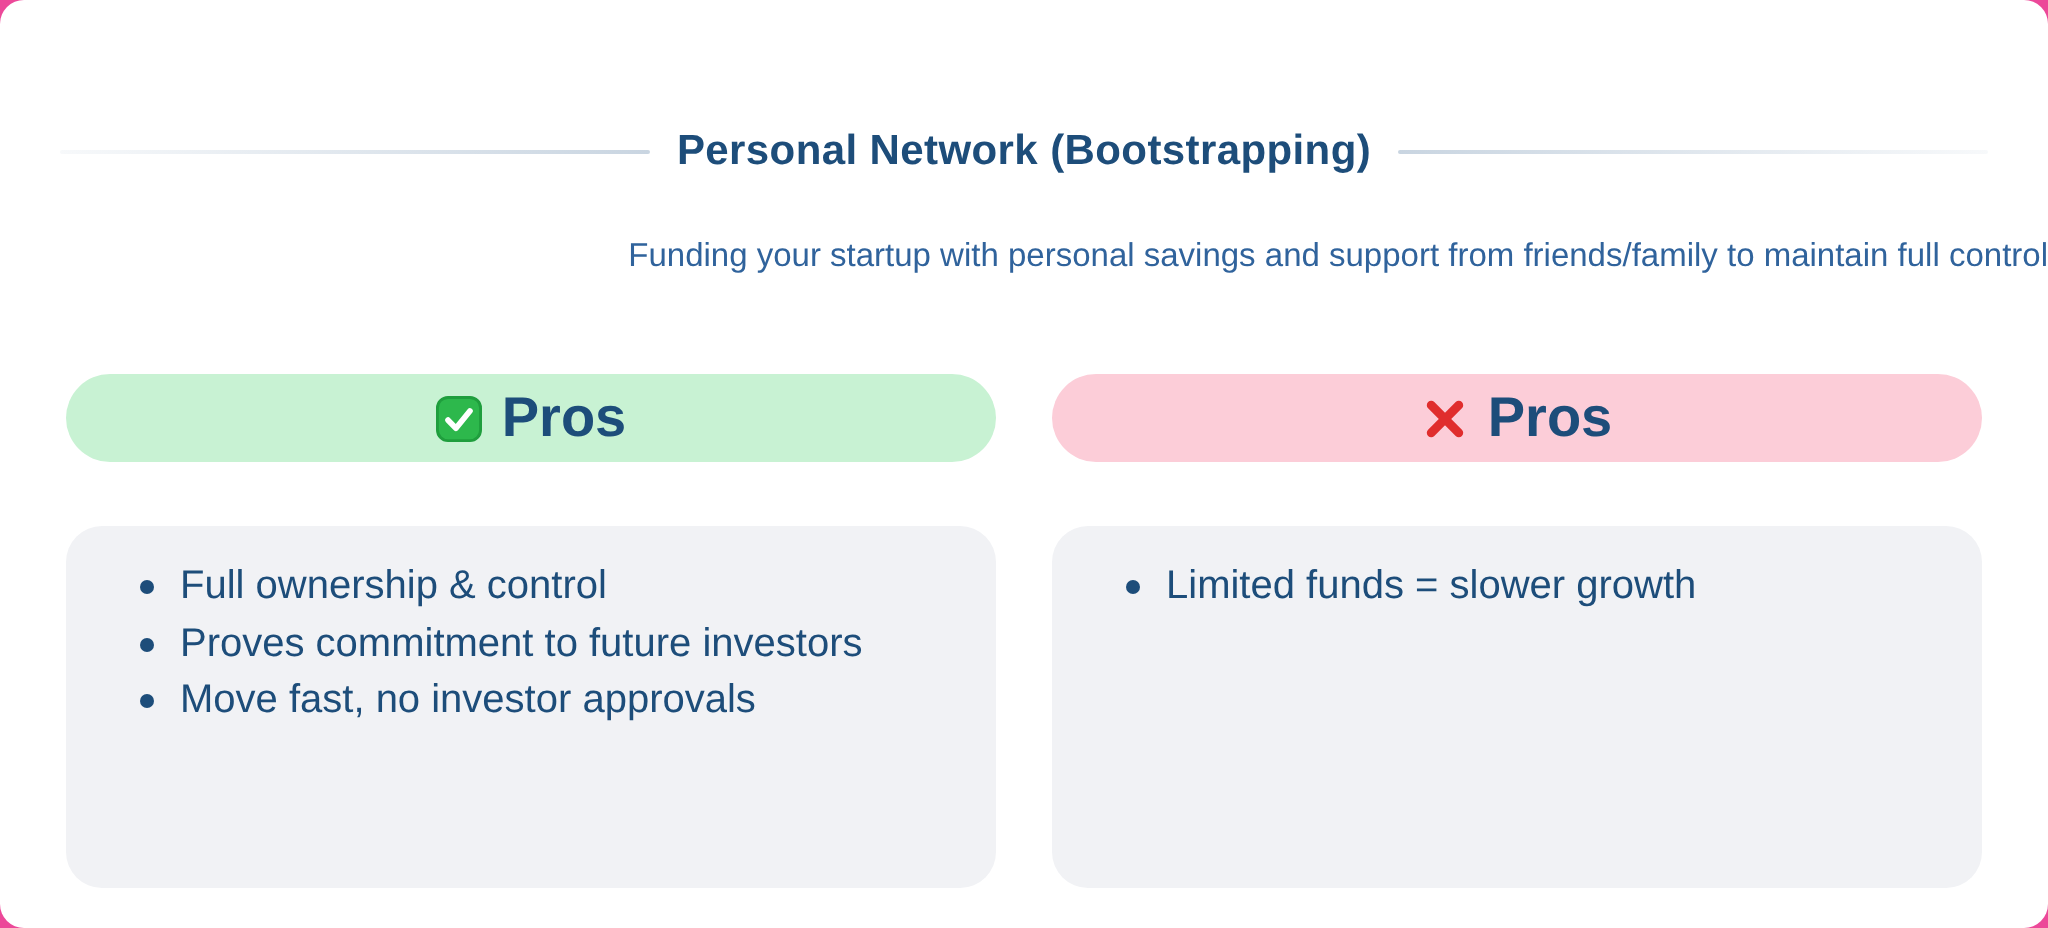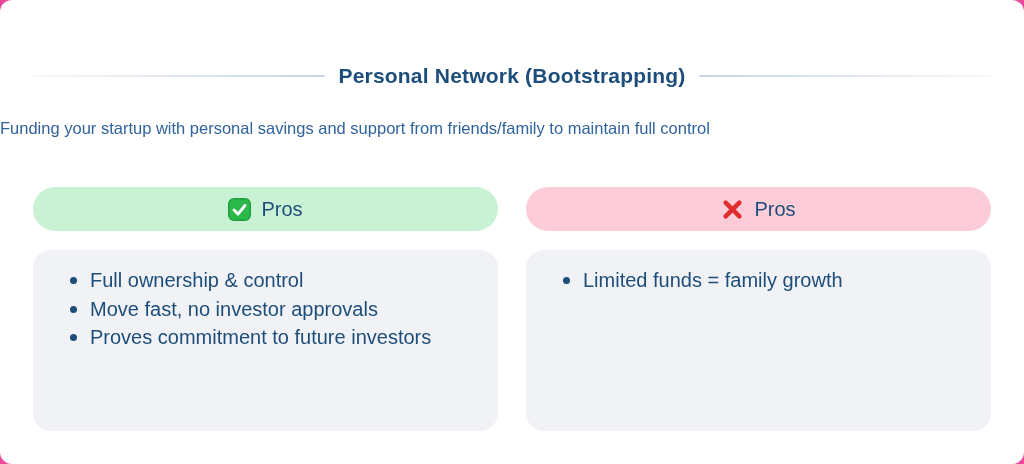--- a/index.html
+++ b/index.html
@@ -39,21 +39,21 @@
   .page-title {
     font-size: 21px;
     font-weight: 700;
     color: #1d4d7a;
     letter-spacing: 0.2px;
     white-space: nowrap;
     line-height: 26px;
   }
   .page-subtitle {
     margin-top: 27px;
-    text-align: left;
+    text-align: right;
     font-size: 16.5px;
     color: #30639c;
     line-height: 24px;
   }
   
   .columns {
     display: flex;
     gap: 28px;
     padding: 0 33px;
     margin-top: 47px;
@@ -63,29 +63,29 @@
     height: 44px;
     border-radius: 999px;
     display: flex;
     align-items: center;
     justify-content: center;
     gap: 10px;
   }
   .pill.pros { background: #c8f2d3; }
   .pill.cons { background: #fccdd8; }
   .pill-label {
-    font-size: 20px;
-    font-weight: 400;
+    font-size: 28px;
+    font-weight: 700;
     color: #1d4d7a;
     line-height: 1;
   }
   .pill-icon { width: 23px; height: 23px; display: inline-flex; }
   .pill-icon svg { width: 100%; height: 100%; }
   .card {
-    margin-top: 19px;
+    margin-top: 32px;
     height: 181px;
     border-radius: 18px;
     background: #f1f2f5;
     overflow: hidden;
   }
   .card ul {
     list-style: none;
     padding: 16px 52px 0 34px;
   }
   .card li {
@@ -130,40 +130,40 @@
               <path d="M6.3 12.6l4.1 4.2 7.3-9" stroke="#ffffff" stroke-width="3" fill="none" stroke-linecap="round" stroke-linejoin="round"></path>
             </svg>
           </span>
           <span class="pill-label">Pros</span>
         </div>
         <div class="card">
           <ul>
 
               <li>Full ownership &amp; control</li>
 
+              <li>Proves commitment to future investors</li>
+
               <li>Move fast, no investor approvals</li>
-
-              <li>Proves commitment to future investors</li>
             </ul>
         </div>
       </div>
 
       <div class="column">
         <div class="pill cons">
           <span class="pill-icon">
             <svg viewBox="0 0 24 24" aria-hidden="true">
               <path d="M4.8 4.8l14.4 14.4M19.2 4.8L4.8 19.2" stroke="#e02d2d" stroke-width="4.6" stroke-linecap="round"></path>
             </svg>
           </span>
           <span class="pill-label">Pros</span>
         </div>
         <div class="card">
           <ul>
 
-              <li>Limited funds = family growth</li>
+              <li>Limited funds = slower growth</li>
 
 
             </ul>
         </div>
       </div>
 
     </div>
   </div>
 </div>
 

